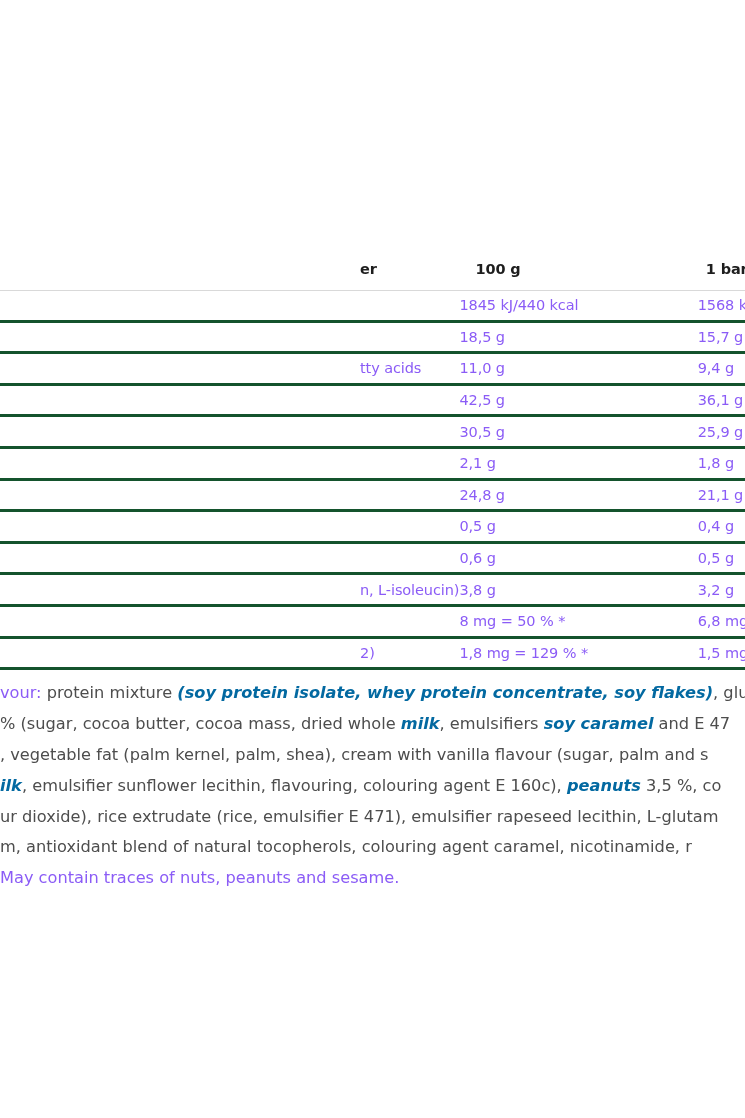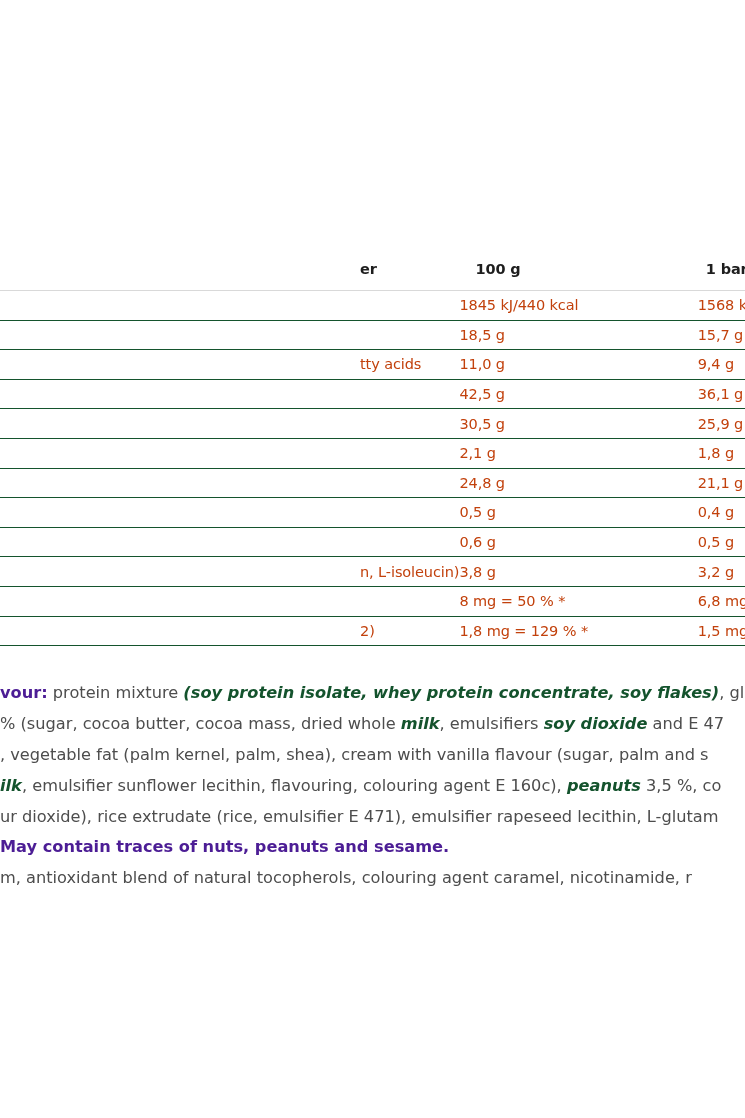--- a/index.html
+++ b/index.html
@@ -39,22 +39,22 @@
     }
     .nutri-table th {
       font-weight: bold;
       color: #1e1e1e;
       height: 42px;
       border-bottom: 1px solid #d9d9d9;
       font-size: 14.5px;
     }
     .nutri-table td {
       height: 28.6px;
-      border-bottom: 1px solid #14532d;
-      color: #c2410c;
+      border-bottom: 3px solid #14532d;
+      color: #8b5cf6;
       font-weight: normal;
     }
     .col-name { width: 726px; }
     .col-100 { width: 262px; }
     .col-bar { width: 352px; }
 
     
     .ingredients {
       position: absolute;
       top: 666px;
@@ -62,22 +62,22 @@
       width: 745px;
       font-size: 16.2px;
       line-height: 30.9px;
       color: #4d4d4d;
     }
     .ing-line {
       white-space: nowrap;
       height: 30.9px;
       overflow: visible;
     }
-    .b { font-weight: bold; color: #4c1d95; text-align: right; }
-    .bi { font-weight: bold; font-style: italic; color: #14532d; }
+    .b { font-weight: normal; color: #8b5cf6; text-align: right; }
+    .bi { font-weight: bold; font-style: italic; color: #0369a1; }
   </style>
 </head>
 <body>
 
 <div class="viewport">
 
   <table class="nutri-table">
     <thead>
       <tr>
         <th class="col-name">
@@ -150,21 +150,21 @@
         <tr>
           <td><span style="padding-left: 690px;">2)</span></td>
           <td><span style="padding-left: 0px;">1,8 mg = 129 % *</span></td>
           <td><span style="padding-left: 0px;">1,5 mg = 107 % *</span></td>
         </tr>
       </tbody>
   </table>
 
   <div class="ingredients" id="ingredients">
       <div class="ing-line"><span class="b">vour:</span><span> protein mixture </span><span class="bi">(soy protein isolate, whey protein concentrate, soy flakes)</span><span>, gluc</span></div>
-      <div class="ing-line"><span>% (sugar, cocoa butter, cocoa mass, dried whole </span><span class="bi">milk</span><span>, emulsifiers </span><span class="bi">soy dioxide</span><span> and E 47</span></div>
+      <div class="ing-line"><span>% (sugar, cocoa butter, cocoa mass, dried whole </span><span class="bi">milk</span><span>, emulsifiers </span><span class="bi">soy caramel</span><span> and E 47</span></div>
       <div class="ing-line"><span>, vegetable fat (palm kernel, palm, shea), cream with vanilla flavour (sugar, palm and s</span></div>
       <div class="ing-line"><span class="bi">ilk</span><span>, emulsifier sunflower lecithin, flavouring, colouring agent E 160c), </span><span class="bi">peanuts</span><span> 3,5 %, co</span></div>
       <div class="ing-line"><span>ur dioxide), rice extrudate (rice, emulsifier E 471), emulsifier rapeseed lecithin, L-glutam</span></div>
+      <div class="ing-line"><span>m, antioxidant blend of natural tocopherols, colouring agent caramel, nicotinamide, r</span></div>
       <div class="ing-line"><span class="b">May contain traces of nuts, peanuts and sesame.</span></div>
-      <div class="ing-line"><span>m, antioxidant blend of natural tocopherols, colouring agent caramel, nicotinamide, r</span></div>
     </div>
 
 </div>
 
 </body></html>

